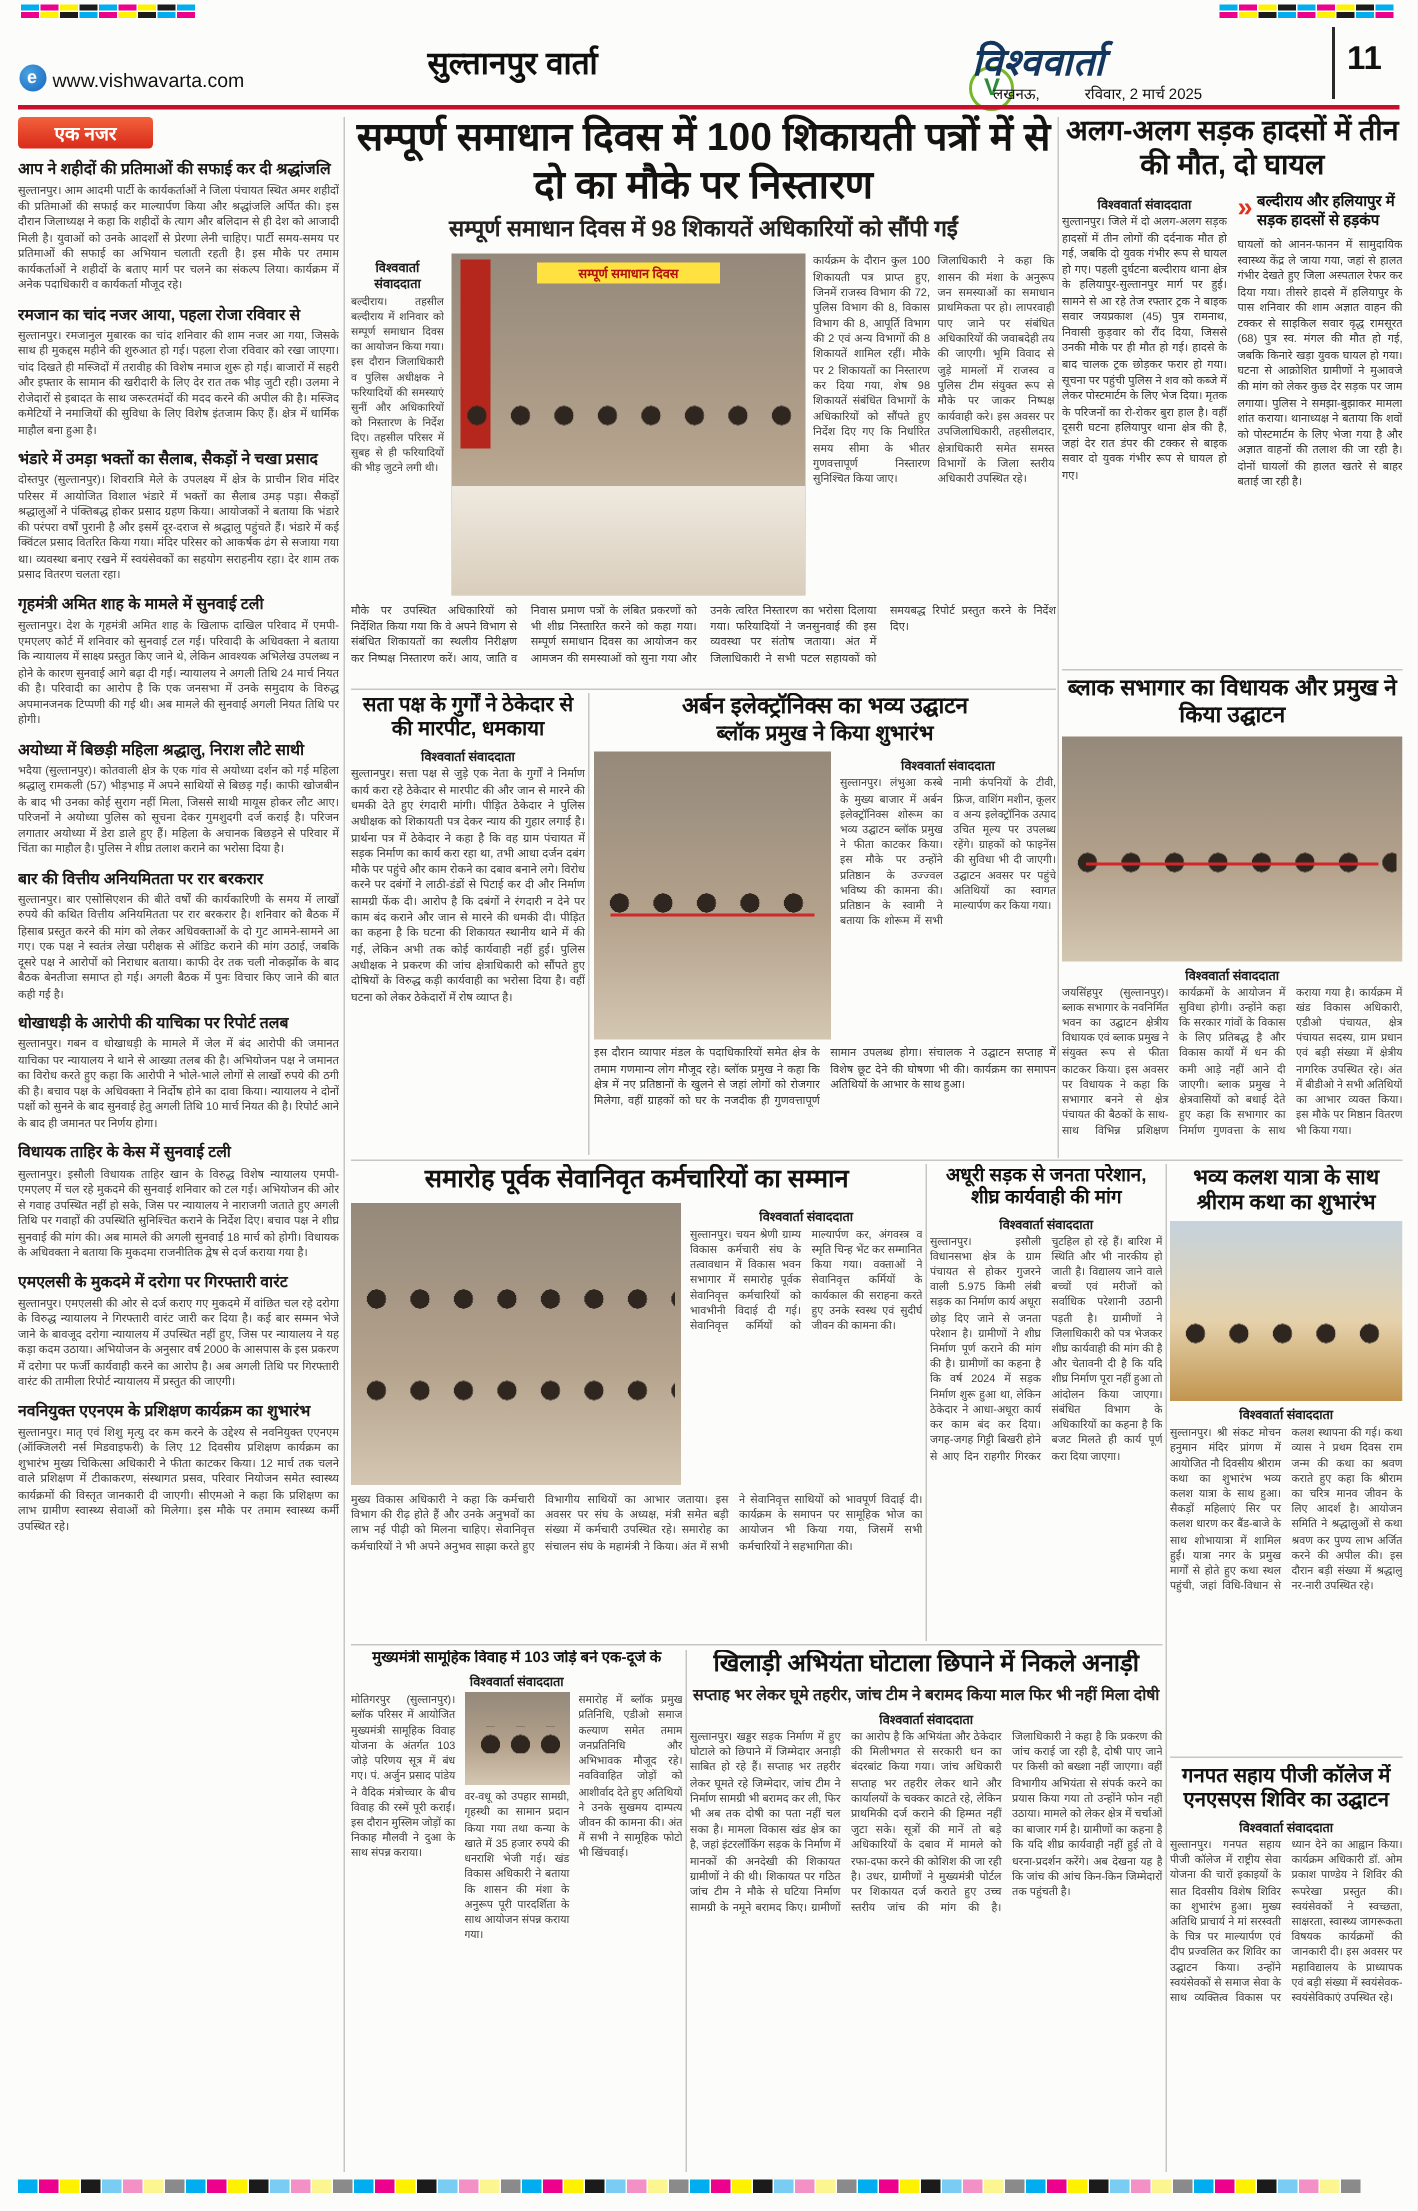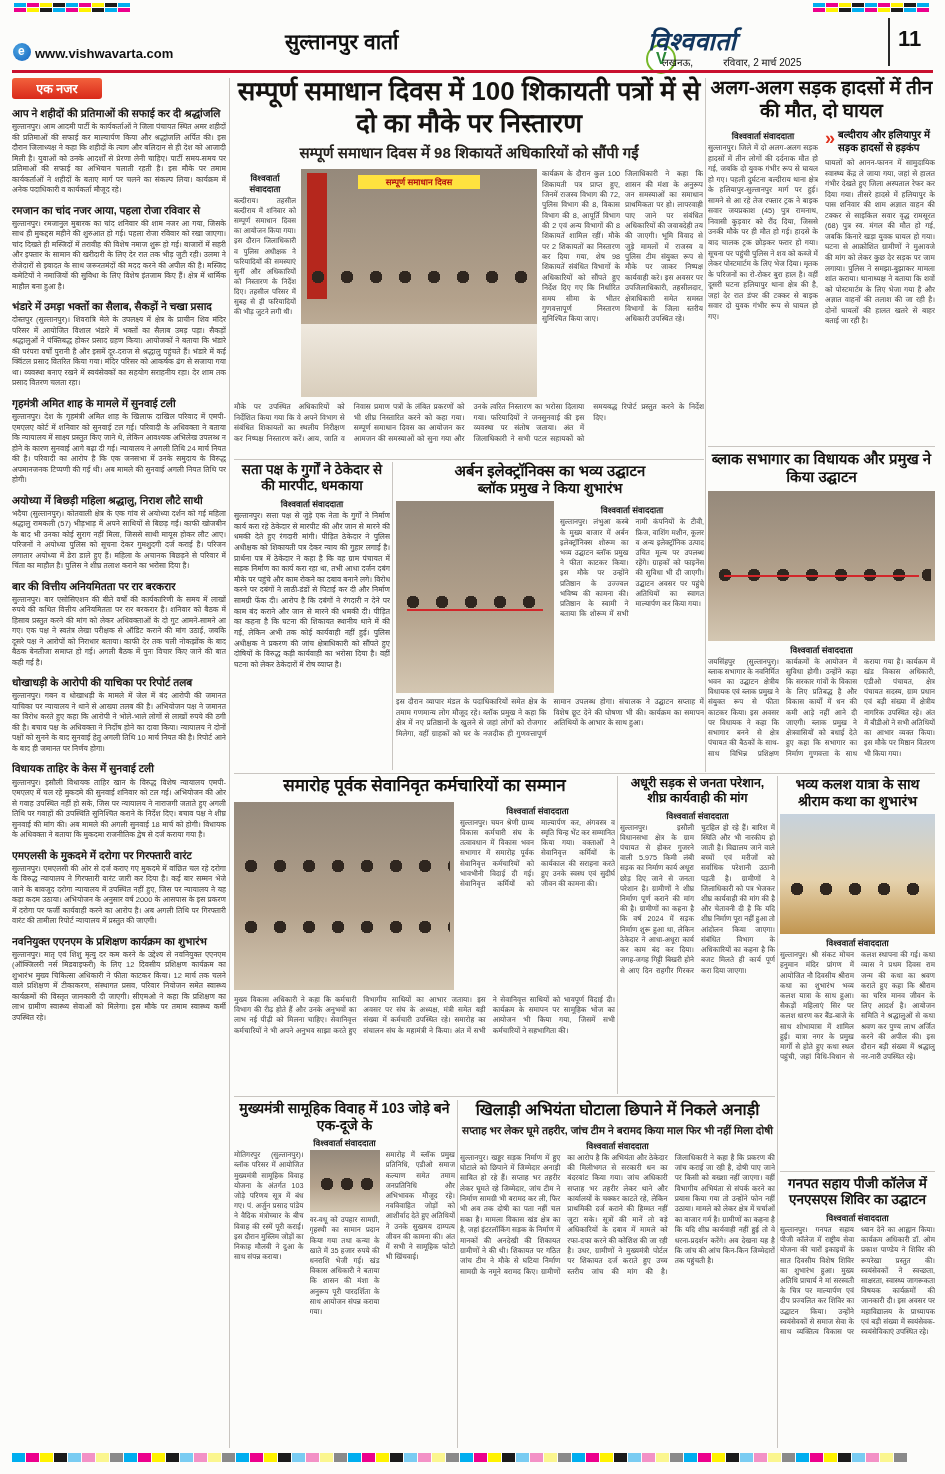--- a/index.html
+++ b/index.html
@@ -79,21 +79,21 @@
       <span class="mark" style="background: rgb(27, 27, 27);"></span>
       <span class="mark" style="background: rgb(0, 174, 239);"></span>
       <span class="mark" style="background: rgb(236, 0, 140);"></span>
       <span class="mark" style="background: rgb(255, 242, 0);"></span>
       <span class="mark" style="background: rgb(27, 27, 27);"></span>
       <span class="mark" style="background: rgb(0, 174, 239);"></span>
       <span class="mark" style="background: rgb(236, 0, 140);"></span>
     </div>
 
   <div class="abs sitelogo" style="left:13px;top:43px"></div>
-  <div class="abs" style="left:35px;top:46px;font-size:13px;font-weight:700;color:#111">www.vishwavarta.com</div>
+  <div class="abs" style="left:35px;top:46px;font-size:13px;font-weight:400;color:#111">www.vishwavarta.com</div>
   <div class="abs" style="left:285px;top:27px;width:330px;font-size:21px;font-weight:700;color:#0f0f0f">सुल्तानपुर वार्ता</div>
   <div class="abs vlogo" style="left:646px;top:26px"></div>
   <div class="abs mastheadtxt" style="left:648px;top:23px">विश्ववार्ता</div>
   <div class="abs" style="left:662px;top:55px;font-size:10px;color:#111;display:flex;gap:30px">
     <span>लखनऊ,</span>
     <span>रविवार, 2 मार्च 2025</span>
   </div>
   <div class="abs" style="left:888px;top:18px;width:2px;height:48px;background:#2a2a2a"></div>
   <div class="abs" style="left:898px;top:26px;font-size:22px;font-weight:700;color:#111">11</div>
   <div class="abs redrule" style="left:12px;top:70px;width:921px;height:3px"></div>
@@ -251,21 +251,21 @@
   <section class="abs" style="left:780px;top:776px;width:155px;height:392px;overflow:hidden">
     <h2 class="hl" style="font-size:14px">भव्य कलश यात्रा के साथ श्रीराम कथा का शुभारंभ</h2>
     <div class="photo warm" style="width:155px;height:120px;margin-top:4px">
       <div class="heads" style="top:52%"></div>
     </div>
     <div class="by">विश्ववार्ता संवाददाता</div>
     <p class="bd c2" style="font-size:7.2px;height:206px">सुल्तानपुर। श्री संकट मोचन हनुमान मंदिर प्रांगण में आयोजित नौ दिवसीय श्रीराम कथा का शुभारंभ भव्य कलश यात्रा के साथ हुआ। सैकड़ों महिलाएं सिर पर कलश धारण कर बैंड-बाजे के साथ शोभायात्रा में शामिल हुईं। यात्रा नगर के प्रमुख मार्गों से होते हुए कथा स्थल पहुंची, जहां विधि-विधान से कलश स्थापना की गई। कथा व्यास ने प्रथम दिवस राम जन्म की कथा का श्रवण कराते हुए कहा कि श्रीराम का चरित्र मानव जीवन के लिए आदर्श है। आयोजन समिति ने श्रद्धालुओं से कथा श्रवण कर पुण्य लाभ अर्जित करने की अपील की। इस दौरान बड़ी संख्या में श्रद्धालु नर-नारी उपस्थित रहे।</p>
   </section>
 
   <section class="abs" style="left:234px;top:1100px;width:221px;height:348px;overflow:hidden">
-    <h2 class="hl" style="font-size:14px">मुख्यमंत्री सामूहिक विवाह में 103 जोड़े बने एक-दूजे के</h2>
+    <h2 class="hl" style="font-size:10px">मुख्यमंत्री सामूहिक विवाह में 103 जोड़े बने एक-दूजे के</h2>
     <div class="by">विश्ववार्ता संवाददाता</div>
     <div style="display:flex;gap:6px">
       <p class="bd" style="width:70px;font-size:7.2px">मोतिगरपुर (सुल्तानपुर)। ब्लॉक परिसर में आयोजित मुख्यमंत्री सामूहिक विवाह योजना के अंतर्गत 103 जोड़े परिणय सूत्र में बंध गए। पं. अर्जुन प्रसाद पांडेय ने वैदिक मंत्रोच्चार के बीच विवाह की रस्में पूरी कराईं। इस दौरान मुस्लिम जोड़ों का निकाह मौलवी ने दुआ के साथ संपन्न कराया।</p>
       <div style="width:70px">
         <div class="photo" style="width:70px;height:62px;margin-bottom:3px">
           <div class="heads" style="top:36%;height:18px;background-size:20px 18px"></div>
         </div>
         <p class="bd" style="font-size:7.2px">वर-वधू को उपहार सामग्री, गृहस्थी का सामान प्रदान किया गया तथा कन्या के खाते में 35 हजार रुपये की धनराशि भेजी गई। खंड विकास अधिकारी ने बताया कि शासन की मंशा के अनुरूप पूरी पारदर्शिता के साथ आयोजन संपन्न कराया गया।</p>
       </div>
       <p class="bd" style="width:70px;font-size:7.2px">समारोह में ब्लॉक प्रमुख प्रतिनिधि, एडीओ समाज कल्याण समेत तमाम जनप्रतिनिधि और अभिभावक मौजूद रहे। नवविवाहित जोड़ों को आशीर्वाद देते हुए अतिथियों ने उनके सुखमय दाम्पत्य जीवन की कामना की। अंत में सभी ने सामूहिक फोटो भी खिंचवाई।</p>

